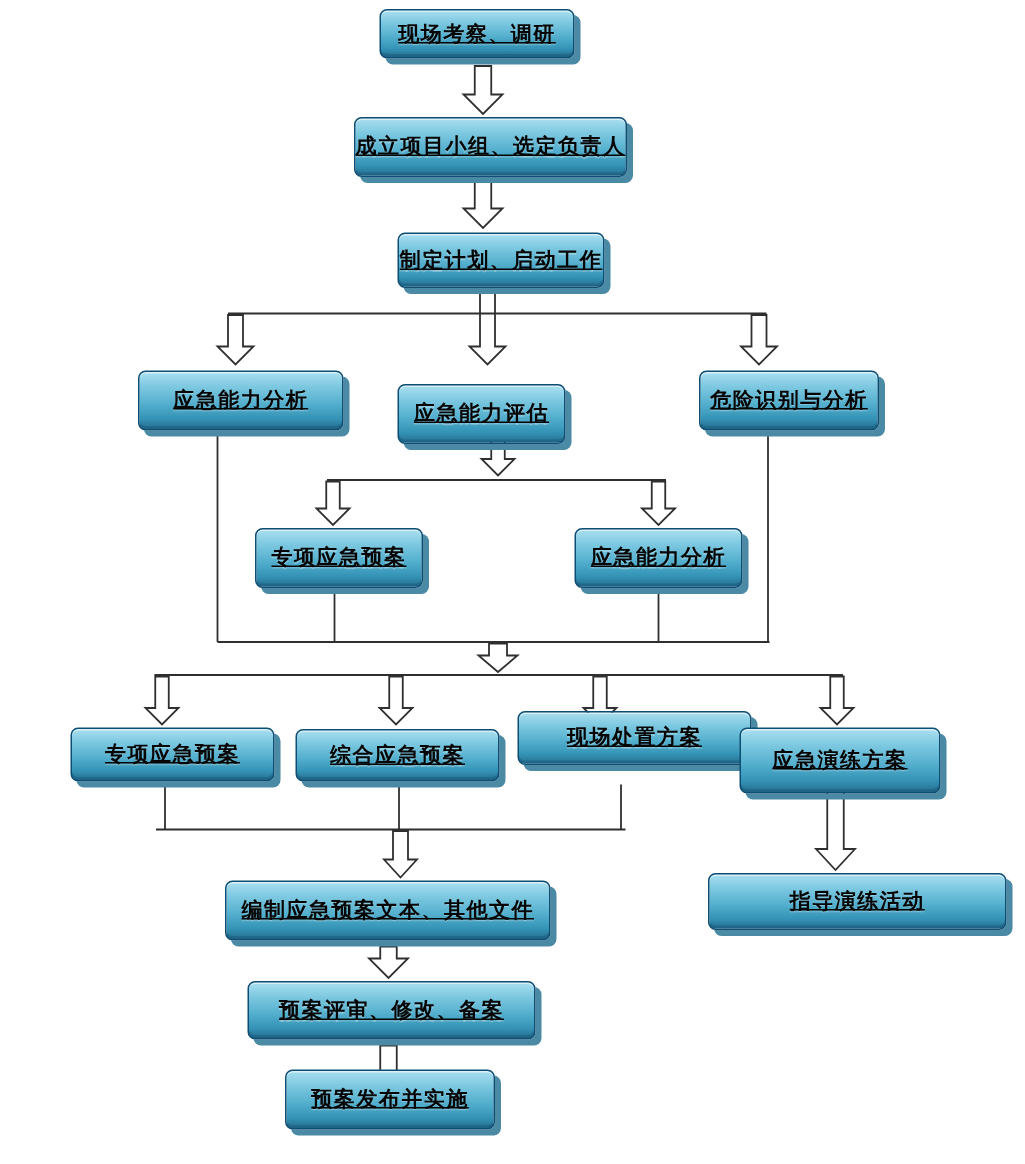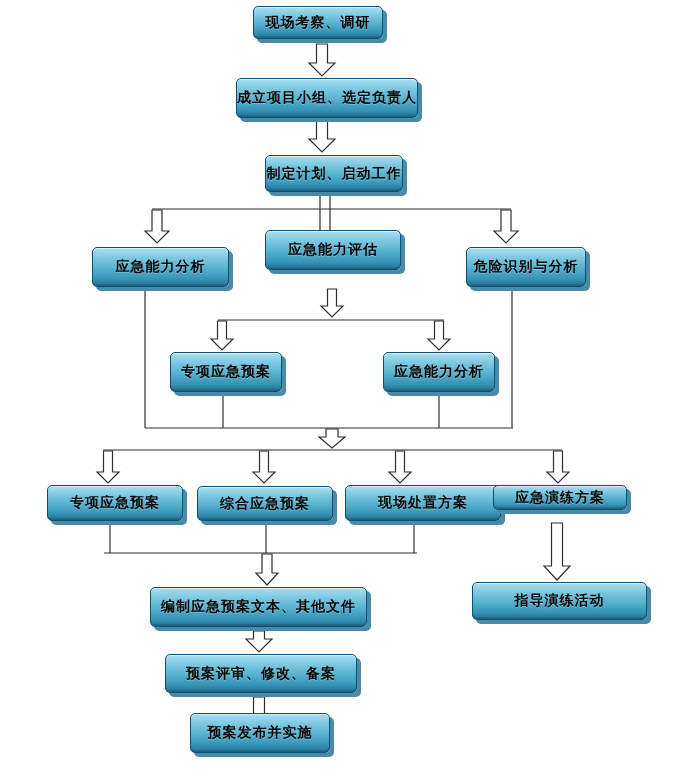--- a/index.html
+++ b/index.html
@@ -14,20 +14,21 @@
     box-sizing:border-box;
     border:1px solid #0f4e74;
     border-radius:5px;
     background:linear-gradient(180deg,#aadff0 0%,#7ec9e1 25%,#55b0ce 55%,#3493b6 82%,#256f90 100%);
     box-shadow:4px 4px 0 0 #4a8aa4, inset 0 1px 0 rgba(255,255,255,0.55), inset 0 -2px 0 rgba(10,60,90,0.25);
   }
   .node-label{
     color:#050505;font-weight:bold;font-size:14px;letter-spacing:1px;
     white-space:nowrap;
     text-shadow:0 1px 0 rgba(255,255,255,0.25);
+    text-decoration:underline;
   }
 </style>
 </head>
 <body>
 
 <div id="page">
   <svg id="connectors" width="683" height="776" viewBox="0 0 683 776">
       <polygon points="320,193 330,193 330,231 337,231 325,243 313,231 320,231" fill="#ffffff" stroke="#2f2f2f" stroke-width="1.2"></polygon>
       <line x1="152" y1="209" x2="511" y2="209" stroke="#2f2f2f" stroke-width="1.2"></line>
       <line x1="218" y1="320" x2="444" y2="320" stroke="#2f2f2f" stroke-width="1.2"></line>
@@ -64,48 +65,48 @@
   </div>
   <div class="node" style="left:236px;top:78px;width:182px;height:40px">
     <span class="node-label">成立项目小组、选定负责人</span>
   </div>
   <div class="node" style="left:265px;top:155px;width:138px;height:37px">
     <span class="node-label">制定计划、启动工作</span>
   </div>
   <div class="node" style="left:92px;top:247px;width:137px;height:40px">
     <span class="node-label">应急能力分析</span>
   </div>
-  <div class="node" style="left:265px;top:230px;width:136px;height:40px">
+  <div class="node" style="left:265px;top:256px;width:112px;height:40px">
     <span class="node-label">应急能力评估</span>
   </div>
   <div class="node" style="left:466px;top:247px;width:120px;height:40px">
     <span class="node-label">危险识别与分析</span>
   </div>
   <div class="node" style="left:170px;top:352px;width:112px;height:40px">
     <span class="node-label">专项应急预案</span>
   </div>
   <div class="node" style="left:383px;top:352px;width:112px;height:40px">
     <span class="node-label">应急能力分析</span>
   </div>
   <div class="node" style="left:47px;top:485px;width:136px;height:36px">
     <span class="node-label">专项应急预案</span>
   </div>
   <div class="node" style="left:197px;top:486px;width:136px;height:35px">
     <span class="node-label">综合应急预案</span>
   </div>
-  <div class="node" style="left:345px;top:485px;width:156px;height:36px">
+  <div class="node" style="left:345px;top:474px;width:156px;height:36px">
     <span class="node-label">现场处置方案</span>
   </div>
-  <div class="node" style="left:493px;top:485px;width:134px;height:25px">
+  <div class="node" style="left:493px;top:485px;width:134px;height:44px">
     <span class="node-label">应急演练方案</span>
   </div>
   <div class="node" style="left:150px;top:587px;width:217px;height:40px">
     <span class="node-label">编制应急预案文本、其他文件</span>
   </div>
-  <div class="node" style="left:472px;top:582px;width:175px;height:38px">
+  <div class="node" style="left:472px;top:582px;width:199px;height:38px">
     <span class="node-label">指导演练活动</span>
   </div>
   <div class="node" style="left:165px;top:654px;width:192px;height:39px">
     <span class="node-label">预案评审、修改、备案</span>
   </div>
   <div class="node" style="left:190px;top:713px;width:140px;height:40px">
     <span class="node-label">预案发布并实施</span>
   </div>
 </div>
 

